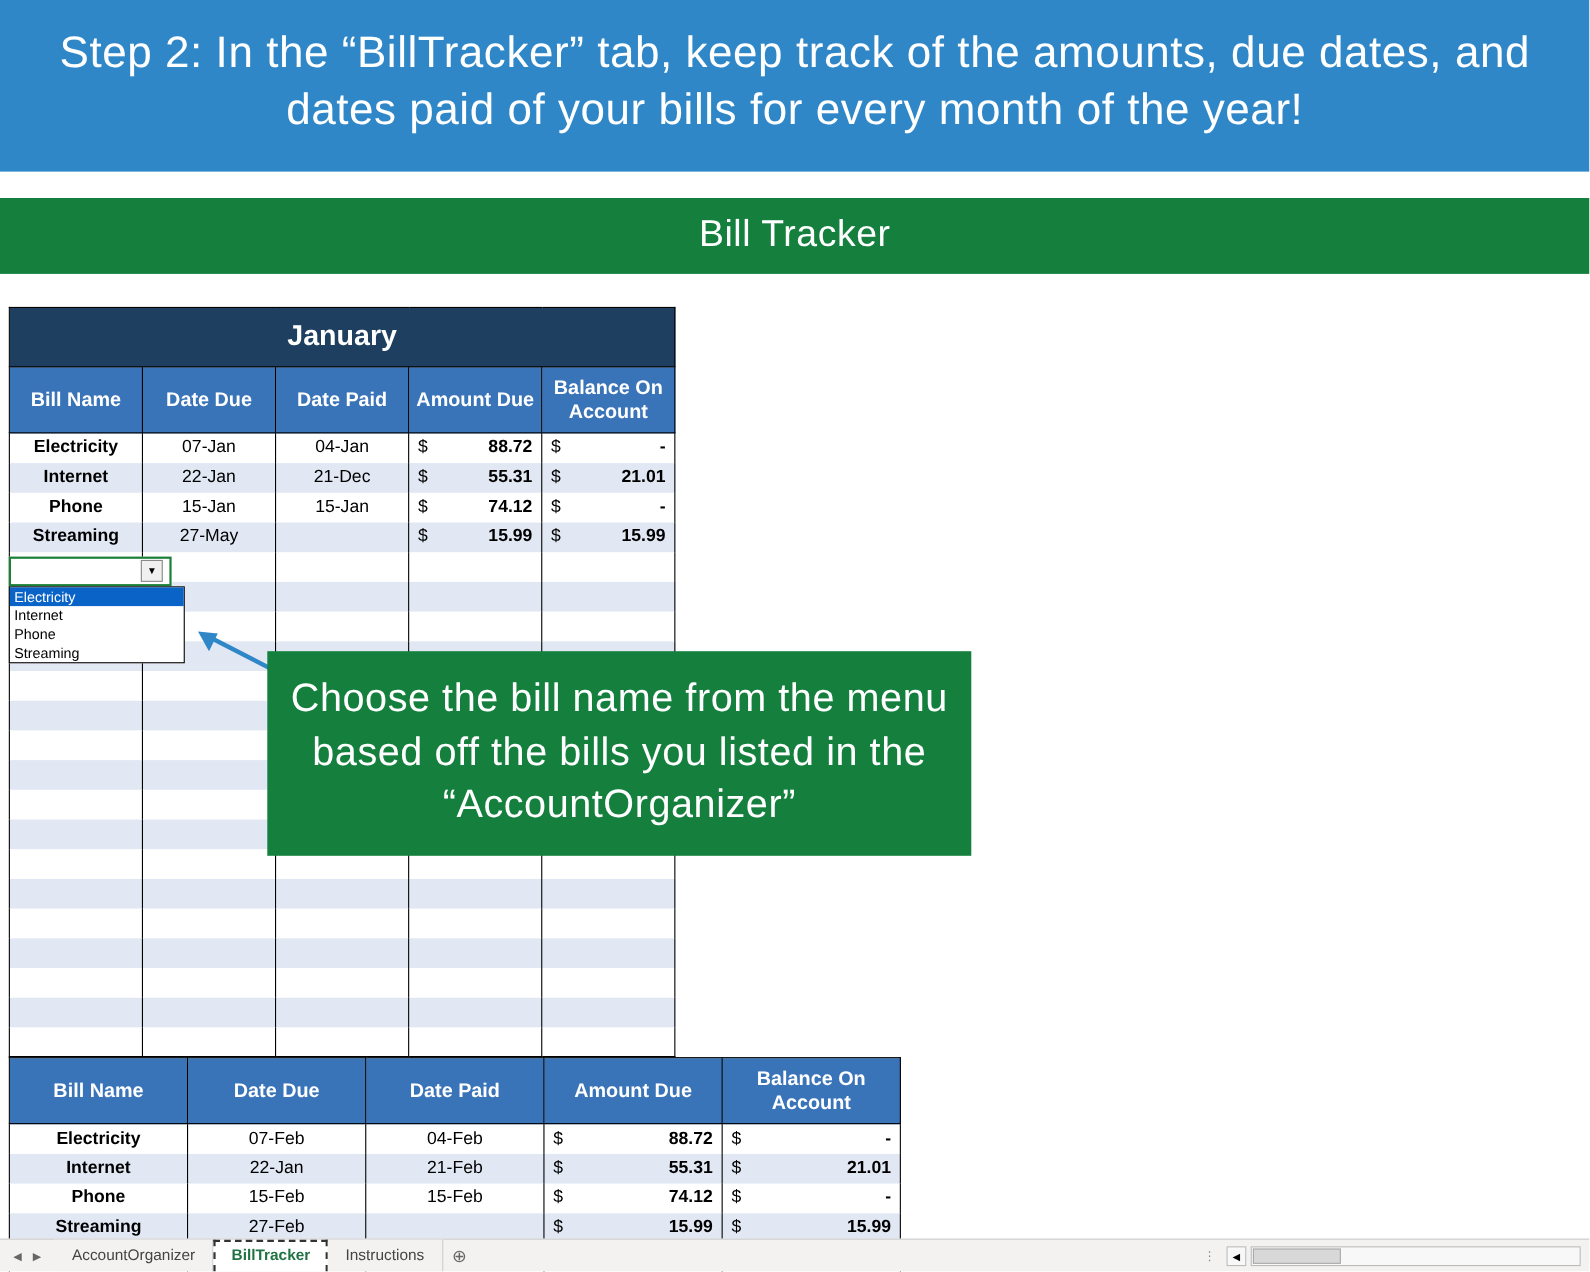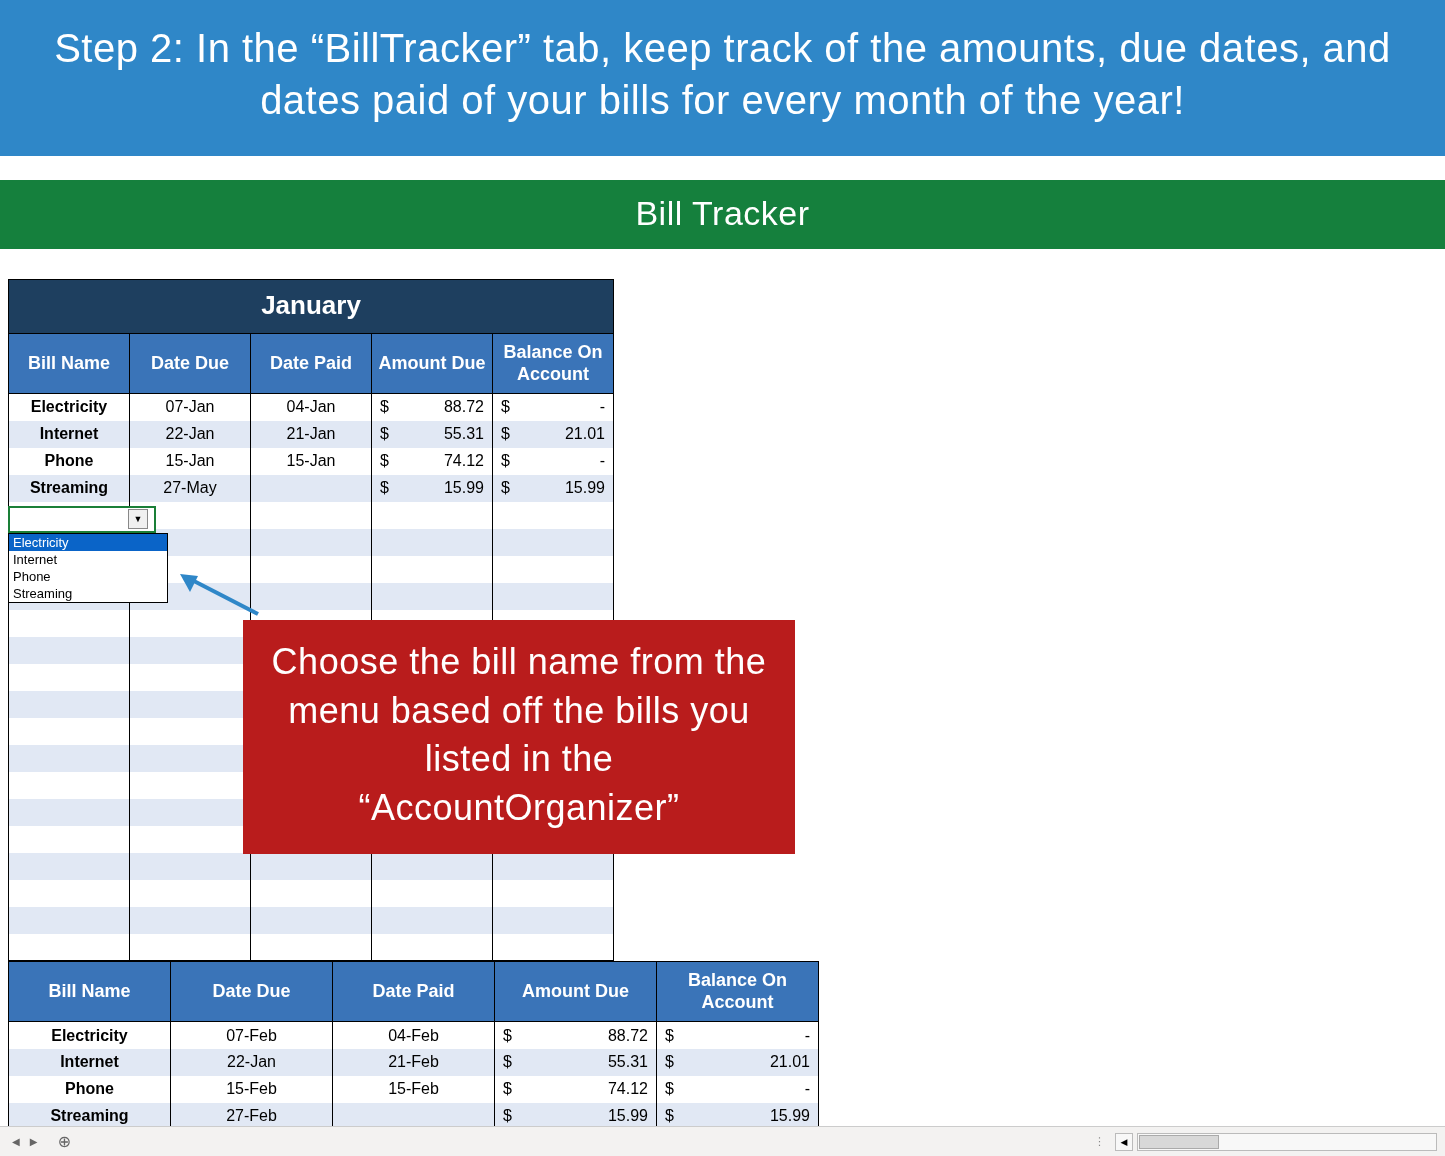--- a/index.html
+++ b/index.html
@@ -74,21 +74,21 @@
   }
   .data-row .bill-name { font-weight: 600; }
   .data-row.alt td { background: #e1e8f4; }
   .money-cell {
     display: flex;
     justify-content: space-between;
     align-items: center;
     height: 100%;
   }
   .money-cell .sym { padding-left: 2px; }
-  .money-cell .val { padding-right: 2px; }
+  .money-cell .val { padding-right: 2px; font-weight: bold; }
   .dropdown-box {
     position: absolute;
     left: 8px;
     top: 506px;
     width: 148px;
     height: 27px;
     border: 2px solid #1a7f37;
     background: #fff;
     z-index: 5;
   }
@@ -122,23 +122,23 @@
     position: absolute;
     left: 178px;
     top: 572px;
     width: 90px;
     height: 50px;
     z-index: 8;
   }
   .callout {
     position: absolute;
     left: 243px;
-    top: 620px;
-    width: 552px;
-    background: #b91c1c;
+    top: 592px;
+    width: 640px;
+    background: #15803d;
     color: #fff;
     font-size: 36px;
     text-align: center;
     padding: 18px 20px 22px;
     z-index: 9;
     line-height: 1.35;
     letter-spacing: 0.5px;
   }
   .sheet-tabs-bar {
     position: absolute;
@@ -254,21 +254,21 @@
           <td>
             <div class="money-cell">
               <span class="sym">$</span>
               <span class="val">-</span>
             </div>
           </td>
         </tr>
         <tr class="data-row alt">
           <td class="bill-name">Internet</td>
           <td>22-Jan</td>
-          <td>21-Jan</td>
+          <td>21-Dec</td>
           <td>
             <div class="money-cell">
               <span class="sym">$</span>
               <span class="val">55.31</span>
             </div>
           </td>
           <td>
             <div class="money-cell">
               <span class="sym">$</span>
               <span class="val">21.01</span>
@@ -649,20 +649,25 @@
   <polygon points="2,2 20,4 12,20" fill="#2f87c8"></polygon>
 </svg>
 
 <div class="callout">Choose the bill name from the menu based off the bills you listed in the “AccountOrganizer”</div>
 
 <div class="sheet-tabs-bar">
   <div class="tabs-nav">
     <span>◀</span>
     <span>▶</span>
   </div>
+  <div id="tabs-holder" style="display:flex;align-items:stretch">
+      <div class="sheet-tab">AccountOrganizer</div>
+      <div class="sheet-tab active">BillTracker</div>
+      <div class="sheet-tab">Instructions</div>
+    </div>
   <div class="add-sheet">
     <span>⊕</span>
   </div>
   <div class="tabs-spacer"></div>
   <div class="scroll-track">
     <span class="scroll-dots">⋮</span>
     <div class="scroll-btn">
       <span>◀</span>
     </div>
     <div class="scroll-bar">

